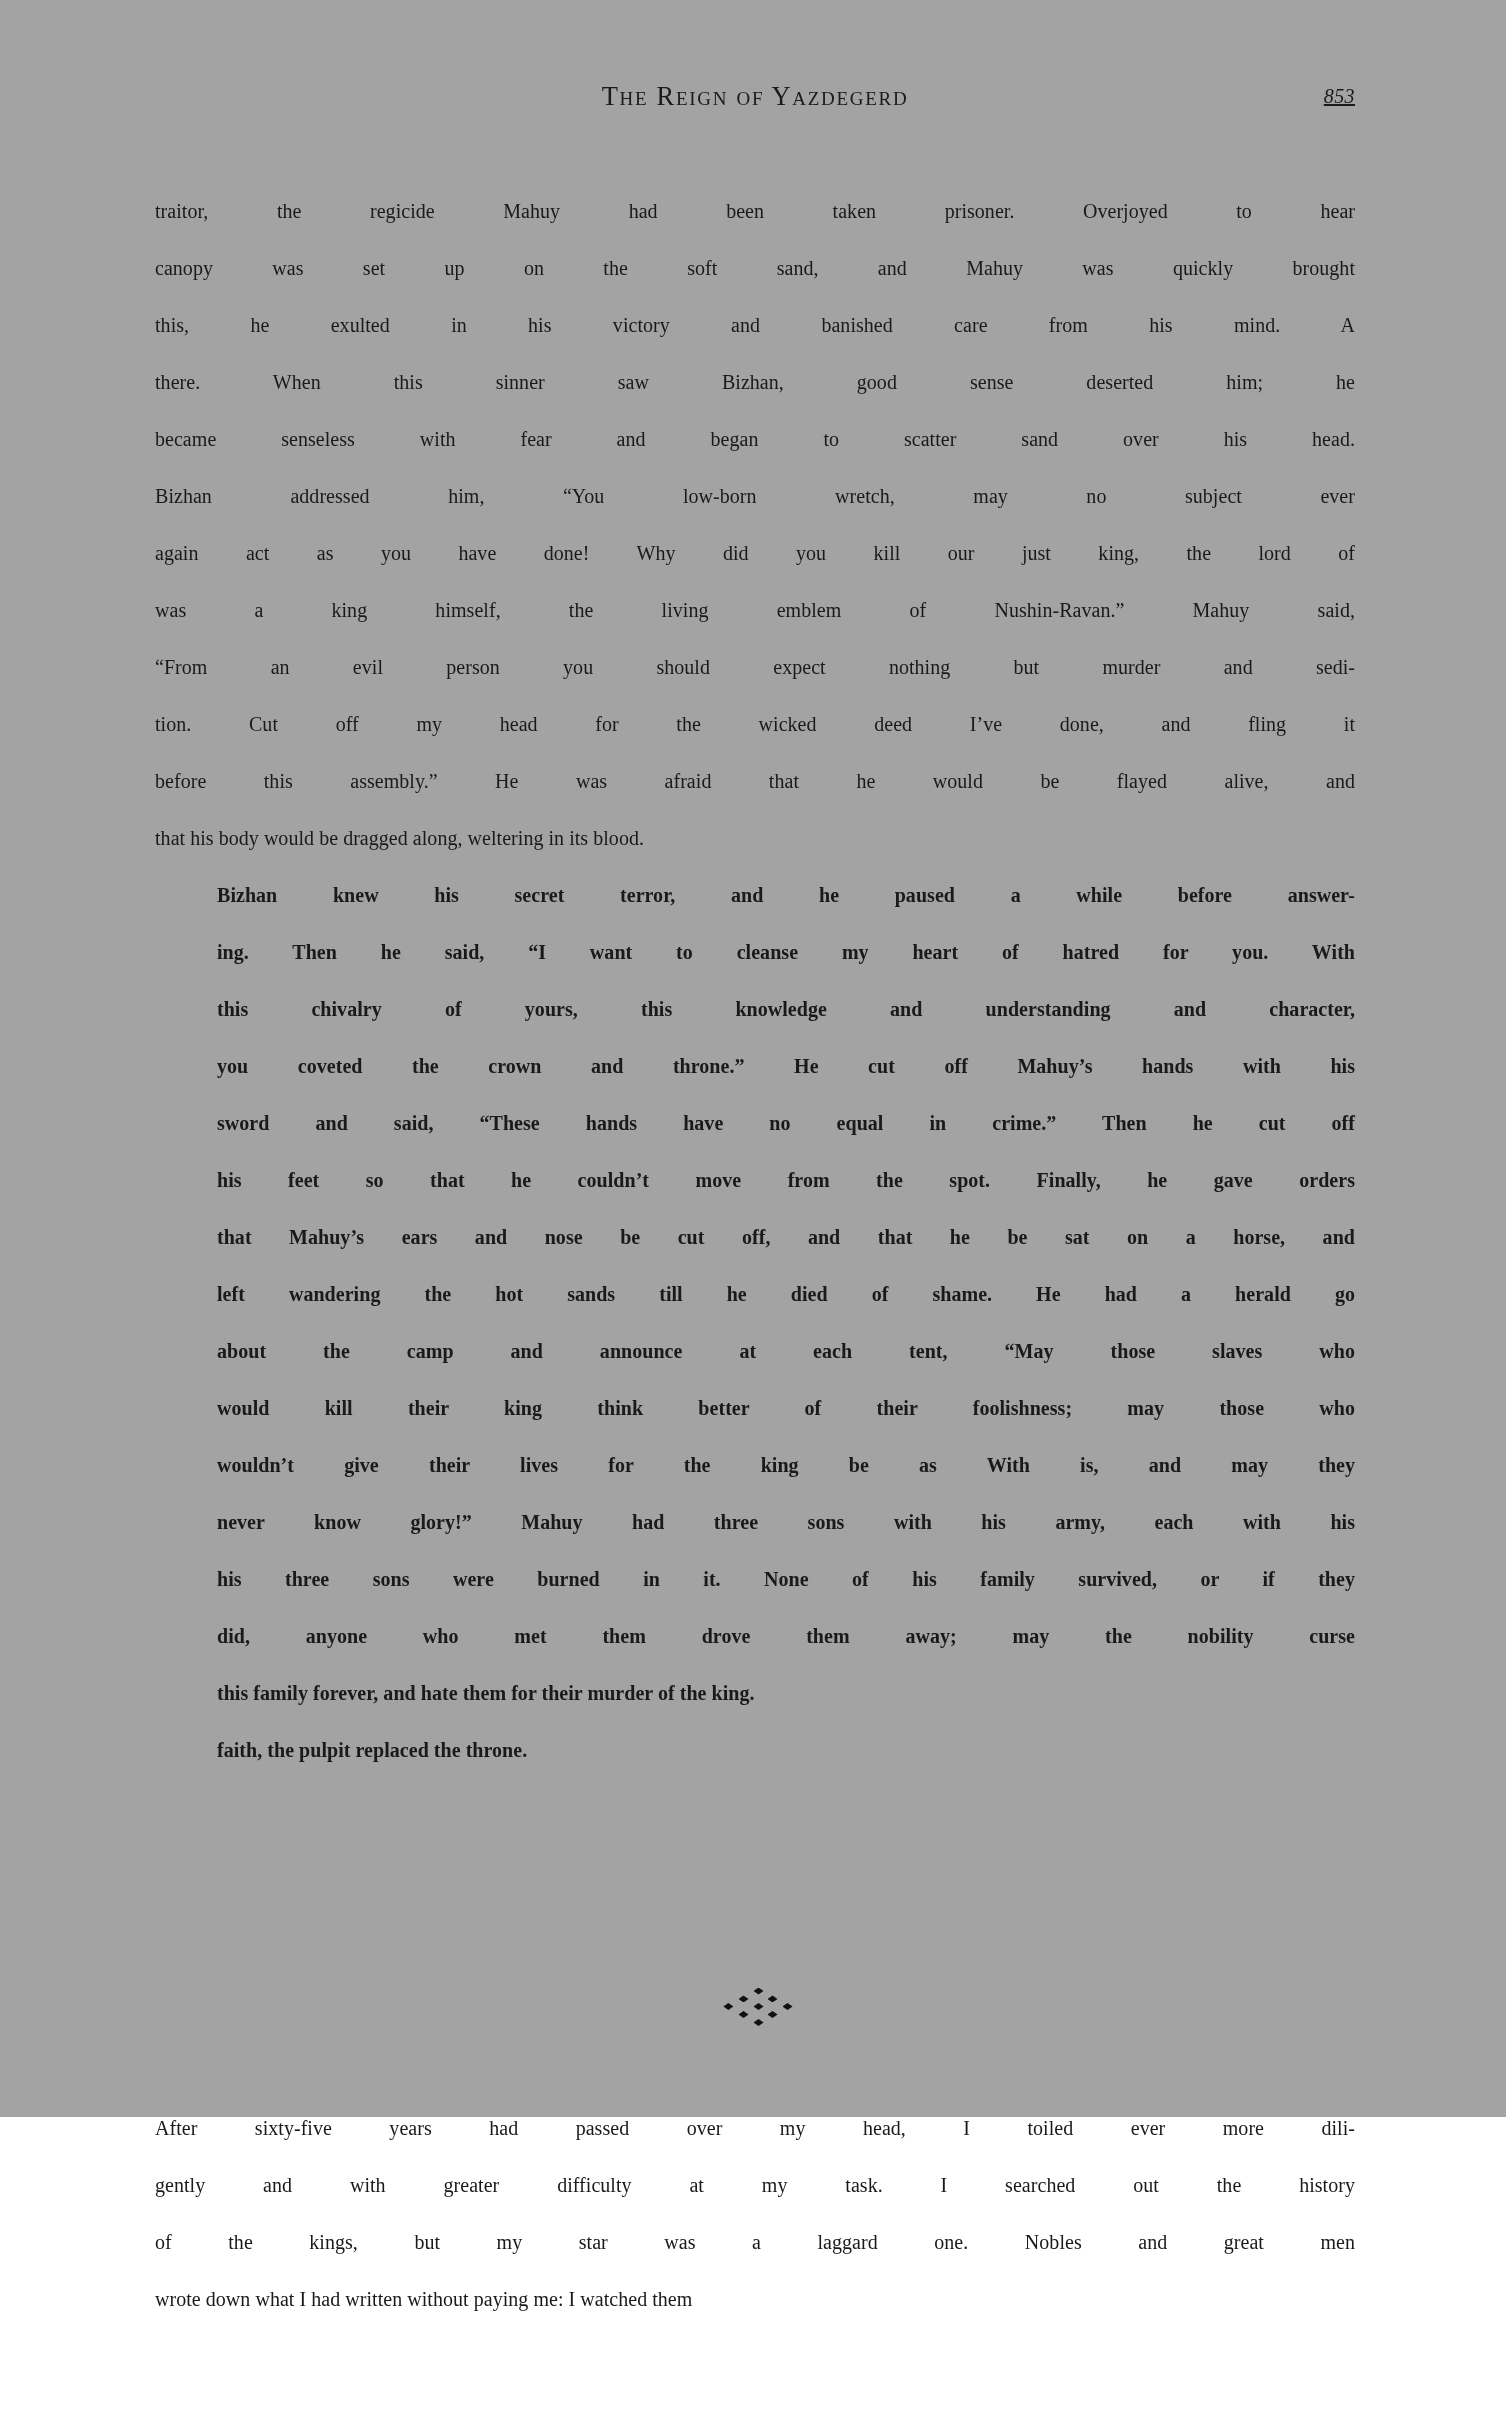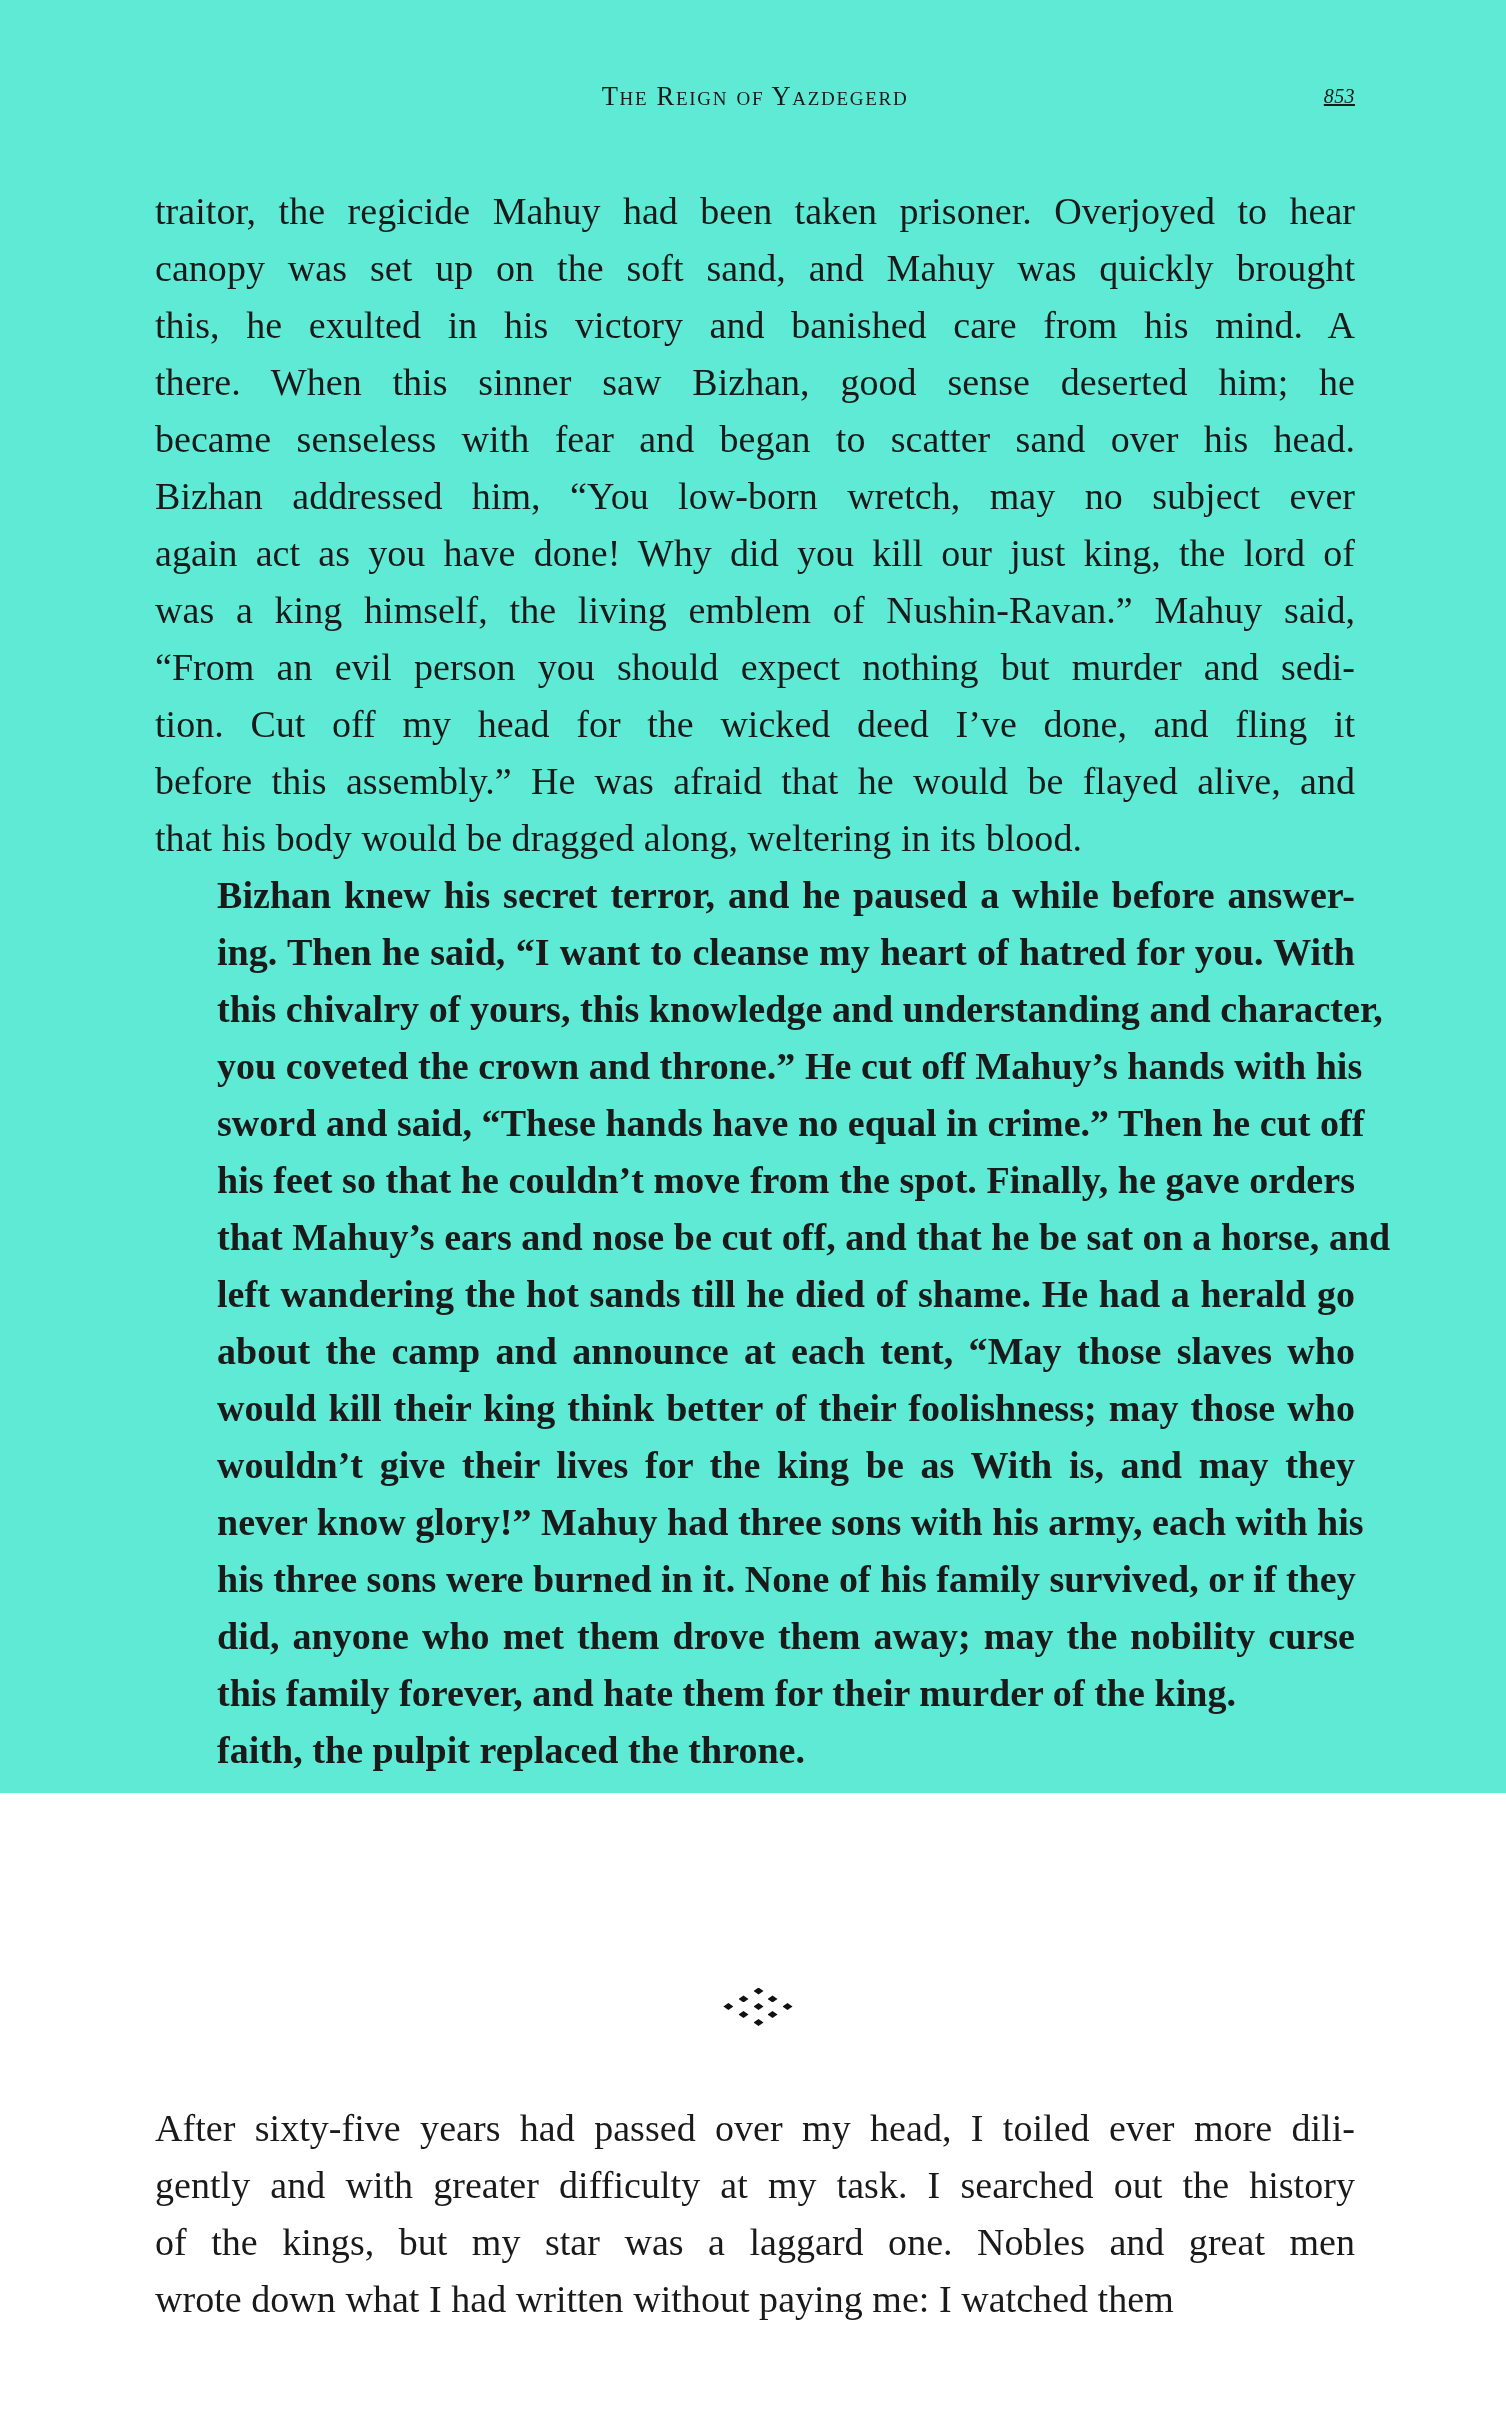--- a/index.html
+++ b/index.html
@@ -15,22 +15,22 @@
     font-family: "Liberation Serif", "DejaVu Serif", serif;
     color: #1a1a1a;
     overflow: hidden;
   }
 
   .page {
     position: absolute;
     left: 0;
     top: 0;
     width: 1506px;
-    height: 1793px;
-    background: #5eead4;
+    height: 2117px;
+    background: #a3a3a3;
   }
 
   
   .running-head {
     position: absolute;
     left: 155px;
     top: 78px;
     width: 1200px;
     height: 47px;
   }
@@ -62,21 +62,21 @@
   
   .textblock {
     position: absolute;
     left: 155px;
     top: 183px;
     width: 1200px;
   }
 
   .para {
     margin: 0;
-    font-size: 38px;
+    font-size: 20px;
     line-height: 57px;
     text-align: justify;
     text-justify: inter-word;
     hyphens: manual;
     -webkit-hyphens: manual;
     color: #1a1a1a;
     letter-spacing: 0.04px;
   }
   .para.indent {
     text-indent: 62px;

